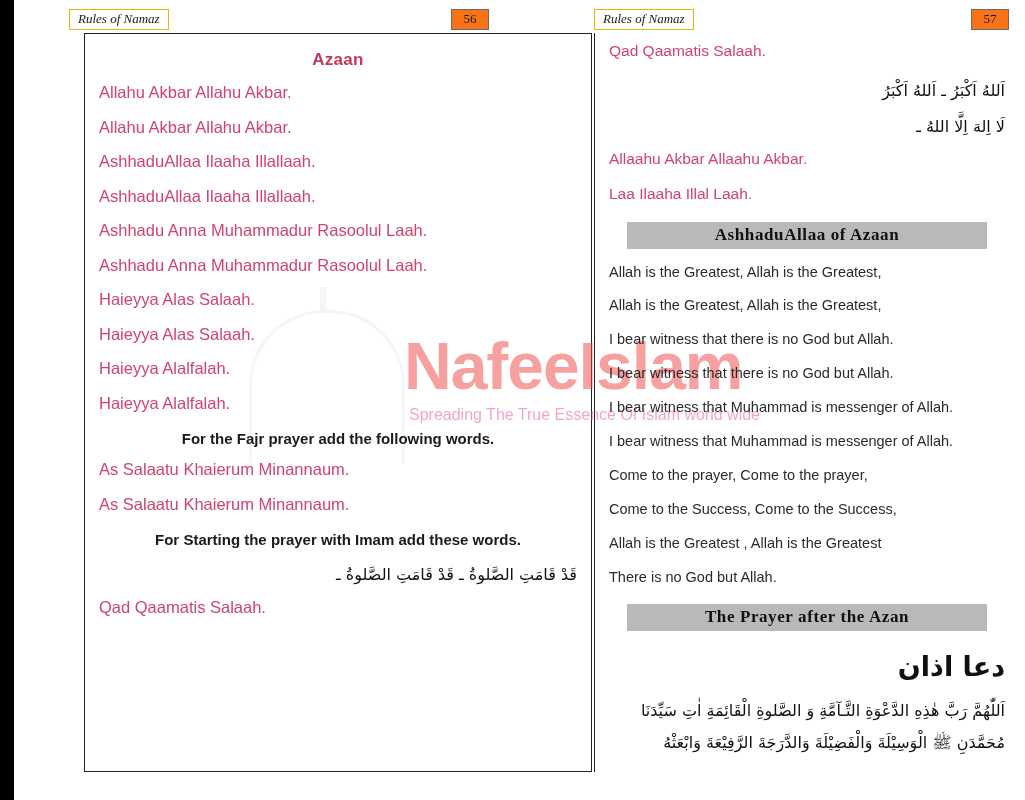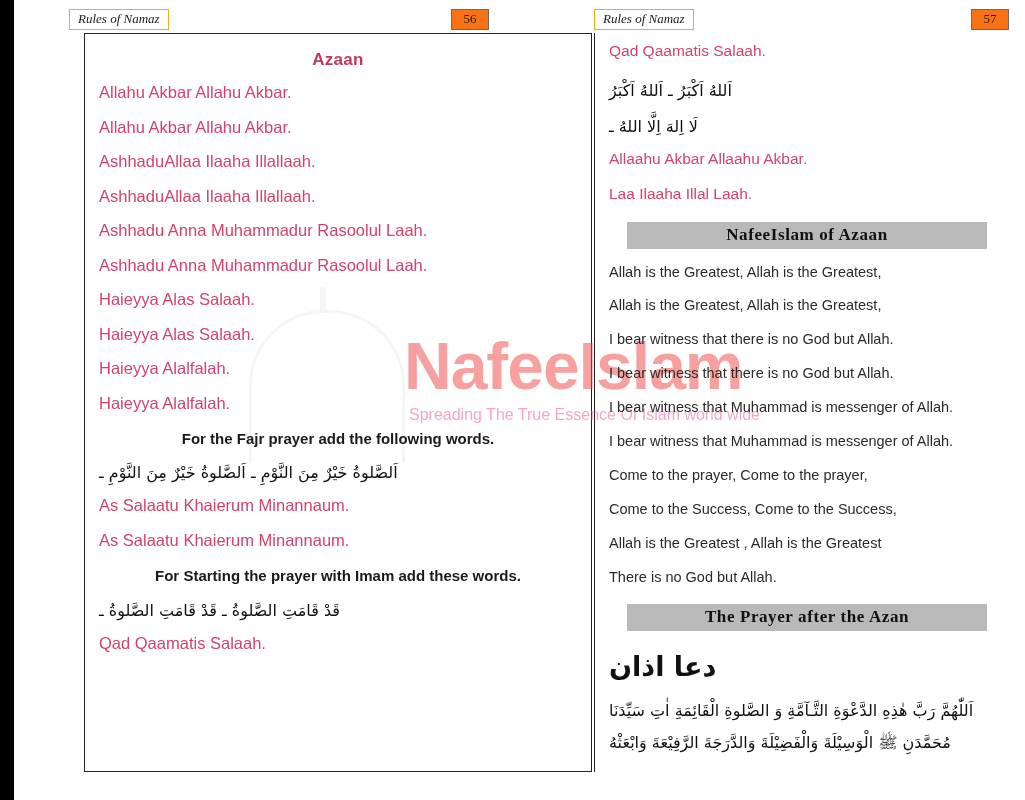--- a/index.html
+++ b/index.html
@@ -108,21 +108,21 @@
   .note-bold {
     text-align: center;
     font-weight: bold;
     font-size: 15px;
     color: #1b1b1b;
     margin: 14px 0 12px 0;
     line-height: 1.35;
   }
 
   .arabic {
-    text-align: left;
+    text-align: right;
     direction: rtl;
     font-family: "DejaVu Sans", sans-serif;
     font-size: 19px;
     color: #111;
     margin: 10px 0 16px 0;
     line-height: 1.5;
   }
   .arabic-small { font-size: 16px; margin: 6px 0 12px 0; }
   .arabic-big   { font-size: 27px; margin: 4px 0 10px 0; font-weight: bold; }
   .arabic-dua   { font-size: 16px; margin: 4px 0 4px 0; line-height: 1.75; }
@@ -221,21 +221,20 @@
     <p class="line-pink">AshhaduAllaa Ilaaha Illallaah.</p>
     <p class="line-pink">AshhaduAllaa Ilaaha Illallaah.</p>
     <p class="line-pink">Ashhadu Anna Muhammadur Rasoolul Laah.</p>
     <p class="line-pink">Ashhadu Anna Muhammadur Rasoolul Laah.</p>
     <p class="line-pink">Haieyya Alas Salaah.</p>
     <p class="line-pink">Haieyya Alas Salaah.</p>
     <p class="line-pink">Haieyya Alalfalah.</p>
     <p class="line-pink">Haieyya Alalfalah.</p>
 
     <p class="note-bold">For the Fajr prayer add the following words.</p>
-    <p class="arabic arabic-small">اَلصَّلوةُ خَيْرٌ مِنَ النَّوْمِ ـ اَلصَّلوةُ خَيْرٌ مِنَ النَّوْمِ ـ</p>
 
     <p class="line-pink">As Salaatu Khaierum Minannaum.</p>
     <p class="line-pink">As Salaatu Khaierum Minannaum.</p>
 
     <p class="note-bold">For Starting the prayer with Imam add these words.</p>
     <p class="arabic arabic-small">قَدْ قَامَتِ الصَّلوةُ ـ     قَدْ قَامَتِ الصَّلوةُ ـ</p>
 
     <p class="line-pink">Qad Qaamatis Salaah.</p>
   </div>
 
@@ -246,21 +245,21 @@
 
   <div class="content-box box-right">
     <p class="line-pink">Qad Qaamatis Salaah.</p>
 
     <p class="arabic arabic-small">اَللهُ اَكْبَرُ ـ اَللهُ اَكْبَرُ</p>
     <p class="arabic arabic-small">لَا اِلهَ اِلَّا اللهُ ـ</p>
 
     <p class="line-pink">Allaahu Akbar Allaahu Akbar.</p>
     <p class="line-pink">Laa Ilaaha Illal Laah.</p>
 
-    <span class="heading-shaded">NafeeIslam  of  Azaan</span>
+    <span class="heading-shaded">AshhaduAllaa  of  Azaan</span>
 
     <p class="trans-line">Allah is the Greatest, Allah is the Greatest,</p>
     <p class="trans-line">Allah is the Greatest, Allah is the Greatest,</p>
     <p class="trans-line">I bear witness that there is no God but Allah.</p>
     <p class="trans-line">I bear witness that there is no God but Allah.</p>
     <p class="trans-line">I bear witness that Muhammad is messenger of Allah.</p>
     <p class="trans-line">I bear witness that Muhammad is messenger of Allah.</p>
     <p class="trans-line">Come to the prayer, Come to the prayer,</p>
     <p class="trans-line">Come to the Success, Come to the Success,</p>
     <p class="trans-line">Allah is the Greatest , Allah is the Greatest</p>

